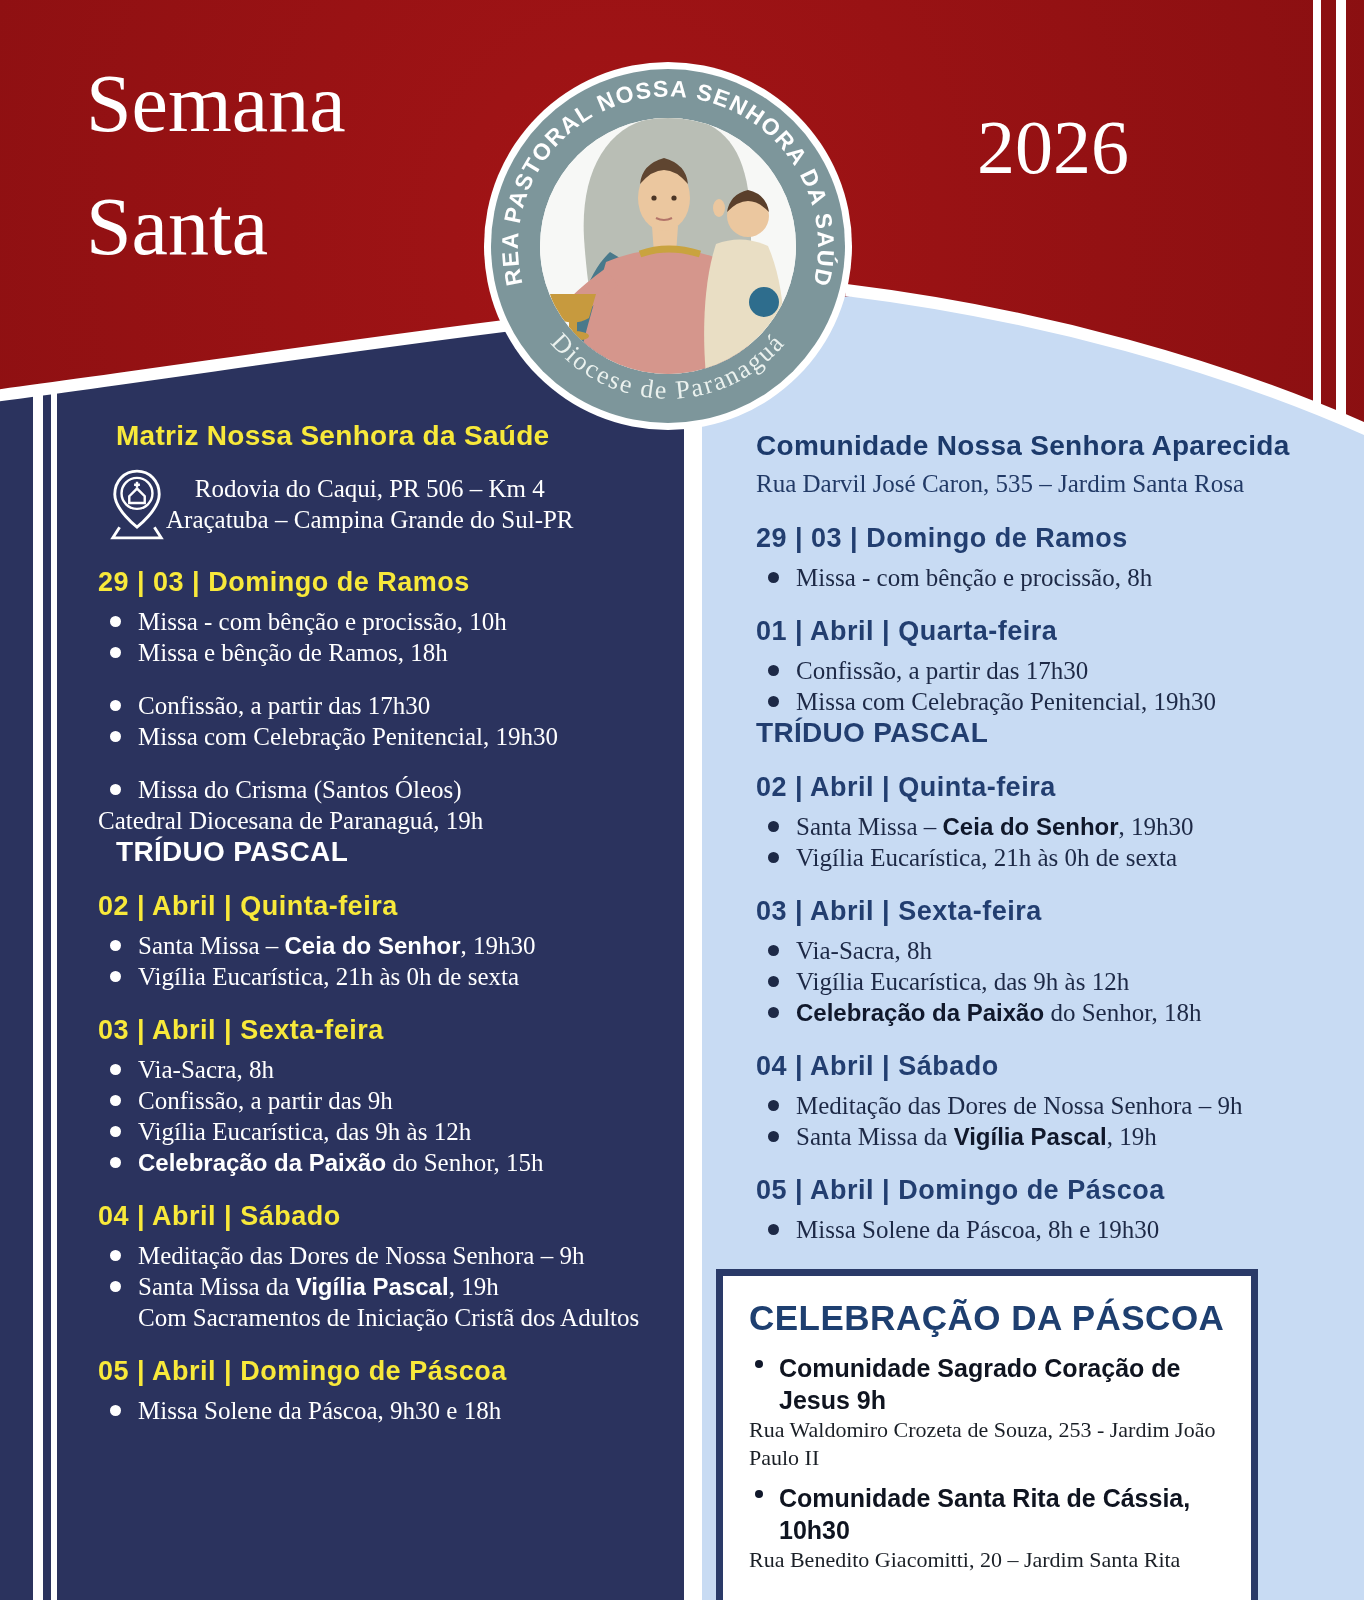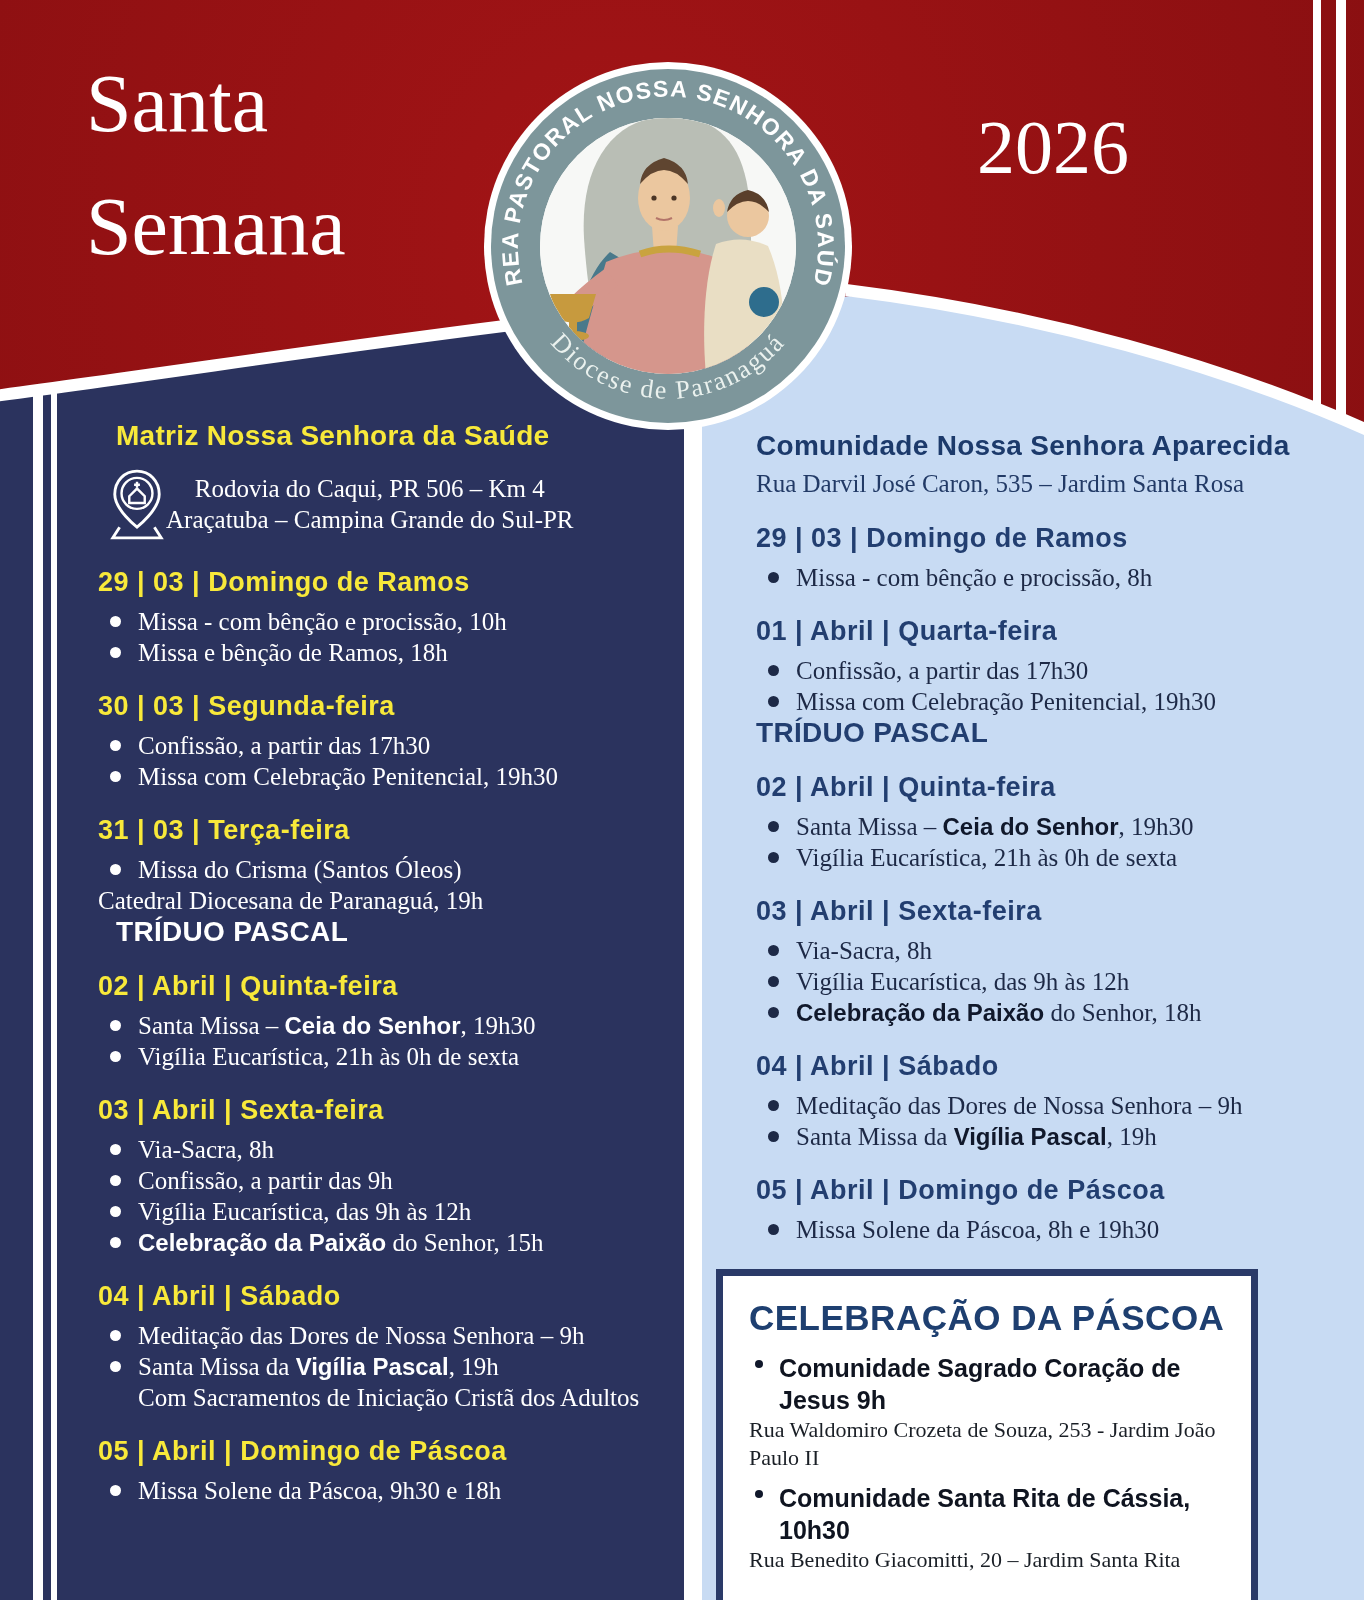--- a/index.html
+++ b/index.html
@@ -131,22 +131,22 @@
         <textPath href="#arcTop" startOffset="50%" text-anchor="middle">ÁREA PASTORAL NOSSA SENHORA DA SAÚDE</textPath>
       </text>
       <path id="arcBottom" d="M528,306 A152,152 0 0 0 808,306" fill="none"></path>
       <text class="arc-bottom">
         <textPath href="#arcBottom" startOffset="50%" text-anchor="middle">Diocese de Paranaguá</textPath>
       </text>
     </g>
   </svg>
 
   <div class="main-title">
+    <div>Semana</div>
     <div>Santa</div>
-    <div>Semana</div>
   </div>
   <div class="year">2026</div>
 
   <div class="col col-left">
     <h2>Matriz Nossa Senhora da Saúde</h2>
     <div class="addr-row">
       <svg width="58" height="76" viewBox="0 0 60 78">
         <path d="M30,5 C17,5 7,15 7,29 C7,45 30,63 30,63 C30,63 53,45 53,29 C53,15 43,5 30,5 Z" fill="none" stroke="#fff" stroke-width="3"></path>
         <circle cx="30" cy="28" r="16" fill="none" stroke="#fff" stroke-width="2.5"></circle>
         <path d="M22,31 L30,23 L38,31 L38,38 L22,38 Z" fill="none" stroke="#fff" stroke-width="2.5"></path>
@@ -160,28 +160,26 @@
     </div>
     <div id="left-blocks">
         <div class="block">
           <h3 class="date">29 | 03 | Domingo de Ramos</h3>
           <ul>
             <li><span class="dot"></span><span class="txt"><span>Missa - com bênção e procissão, 10h</span></span></li>
             <li><span class="dot"></span><span class="txt"><span>Missa e bênção de Ramos, 18h</span></span></li>
           </ul>
         </div>
         <div class="block">
-          <h3 class="date">30 | 03 | Segunda-feira</h3>
           <ul>
             <li><span class="dot"></span><span class="txt"><span>Confissão, a partir das 17h30</span></span></li>
             <li><span class="dot"></span><span class="txt"><span>Missa com Celebração Penitencial, 19h30</span></span></li>
           </ul>
         </div>
         <div class="block">
-          <h3 class="date">31 | 03 | Terça-feira</h3>
           <ul>
             <li><span class="dot"></span><span class="txt"><span>Missa do Crisma (Santos Óleos)</span></span><div class="sub flush">Catedral Diocesana de Paranaguá, 19h</div></li>
           </ul>
         </div>
         <h2 class="triduo">TRÍDUO PASCAL</h2>
         <div class="block">
           <h3 class="date">02 | Abril | Quinta-feira</h3>
           <ul>
             <li><span class="dot"></span><span class="txt"><span>Santa Missa – </span><span class="b">Ceia do Senhor</span><span>, 19h30</span></span></li>
             <li><span class="dot"></span><span class="txt"><span>Vigília Eucarística, 21h às 0h de sexta</span></span></li>

